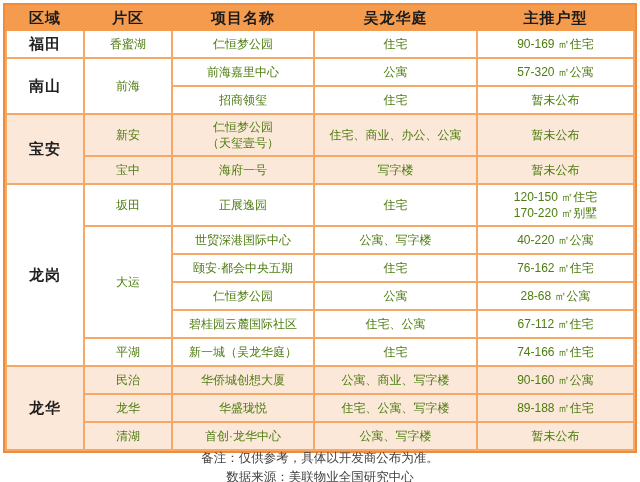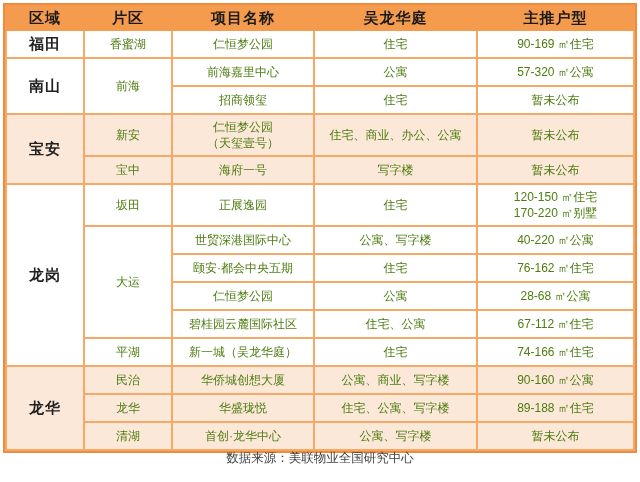--- a/index.html
+++ b/index.html
@@ -140,15 +140,16 @@
           <td>清湖</td>
           <td>首创·龙华中心</td>
           <td>公寓、写字楼</td>
           <td>暂未公布</td>
         </tr>
       </tbody>
     </table>
   </div>
 
   <div class="notes">
+    <p>备注：仅供参考，具体以开发商公布为准。</p>
     <p>数据来源：美联物业全国研究中心</p>
   </div>
 </div>
 
 </body></html>

